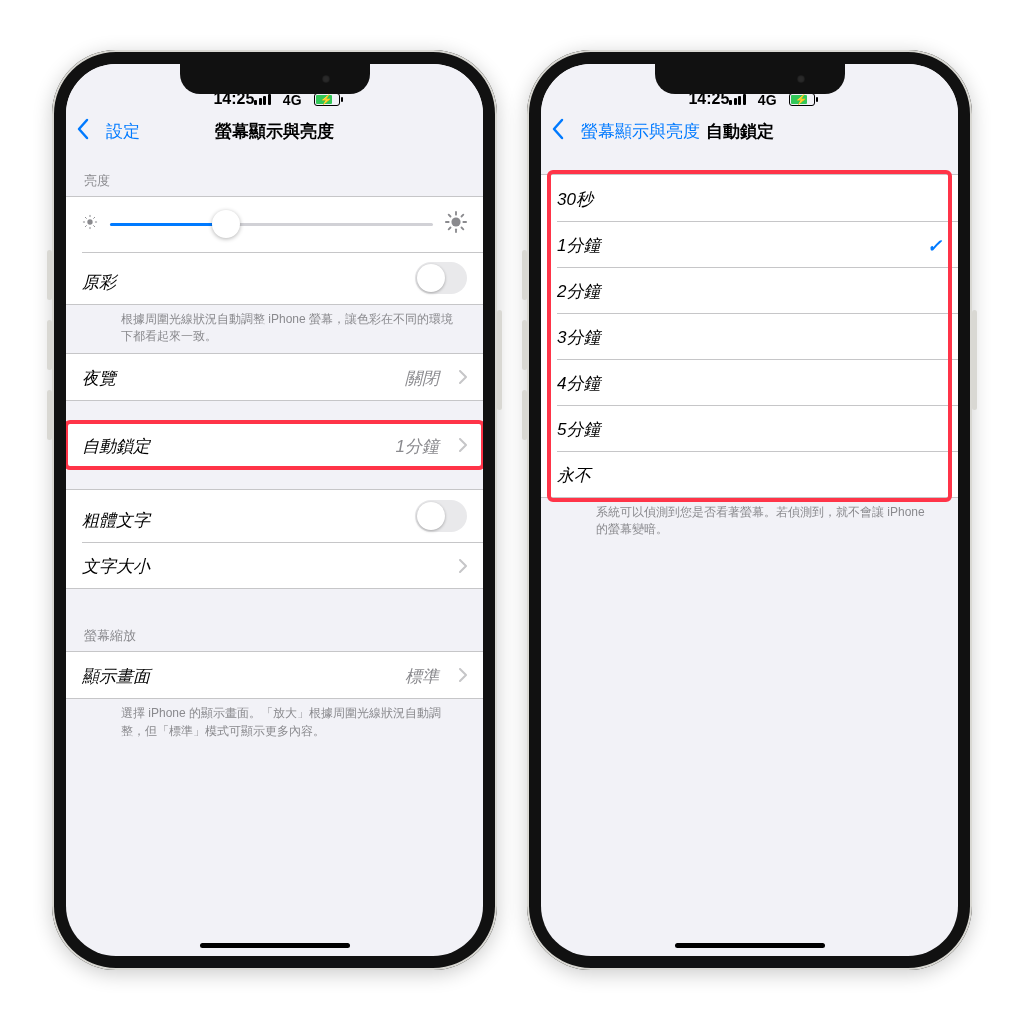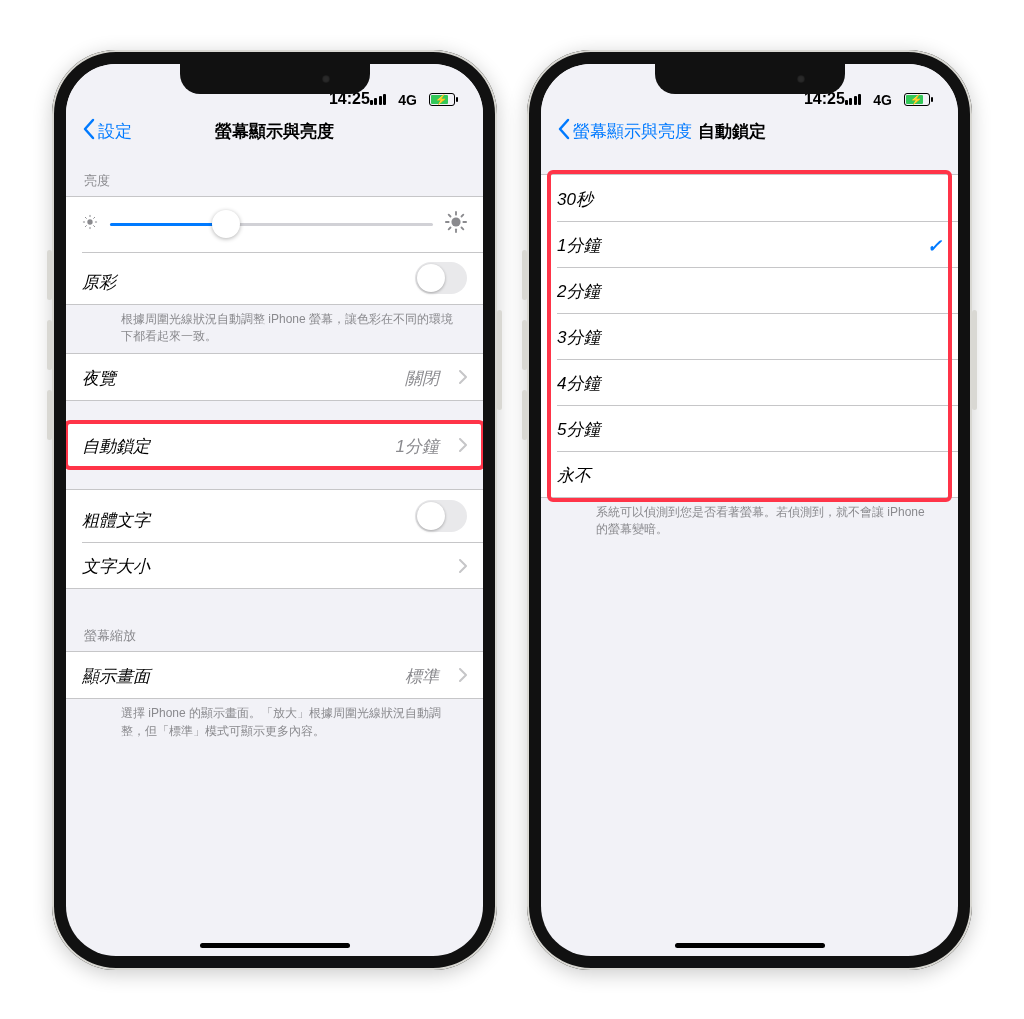--- a/index.html
+++ b/index.html
@@ -81,21 +81,21 @@
     background:#000;
     border-radius:3px;
     z-index:5;
   }
 
   
   .status-bar{
     height:46px;
     display:flex;
     align-items:flex-end;
-    justify-content:flex-end;
+    justify-content:center;
     padding:0 28px 2px 32px;
     font-weight:600;
     font-size:16px;
     color:#000;
     background:#f2f2f7;
   }
   .status-right{display:flex;align-items:center;gap:12px;font-size:14px;font-weight:600;}
   .sigbars{display:inline-flex;align-items:flex-end;gap:1.5px;}
   .sigbars span{width:3px;background:#000;border-radius:1px;}
   .sigbars span:nth-child(1){height:5px;}
@@ -114,22 +114,22 @@
     height:44px;
     display:flex;
     align-items:center;
     position:relative;
     background:#f2f2f7;
     border-bottom:0.5px solid rgba(0,0,0,0);
   }
   .nav .back{
     display:flex;align-items:center;
     color:#007aff;font-size:17px;
-    padding-left:16px;
-    gap:2px;
+    padding-left:10px;
+    gap:16px;
   }
   .nav .back svg{width:14px;height:22px;}
   .nav .title{
     position:absolute;left:0;right:0;text-align:center;
     font-size:17px;font-weight:600;color:#000;pointer-events:none;
   }
   .nav2 .back{max-width:55%;}
   .nav2 .title{position:static;text-align:left;flex:1;padding-left:6px;}
   .nav2{justify-content:flex-start;}
 

